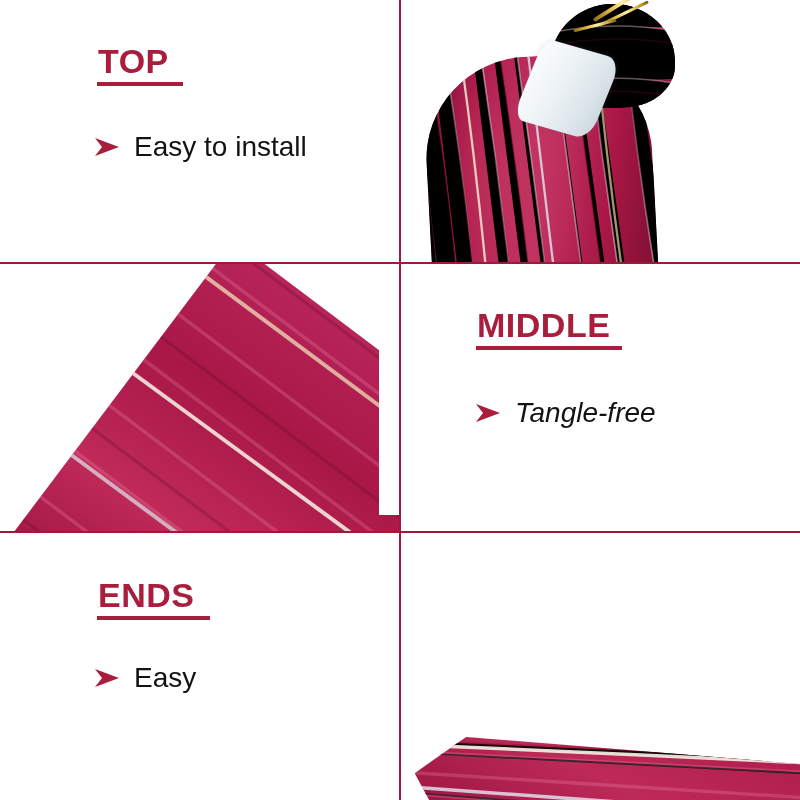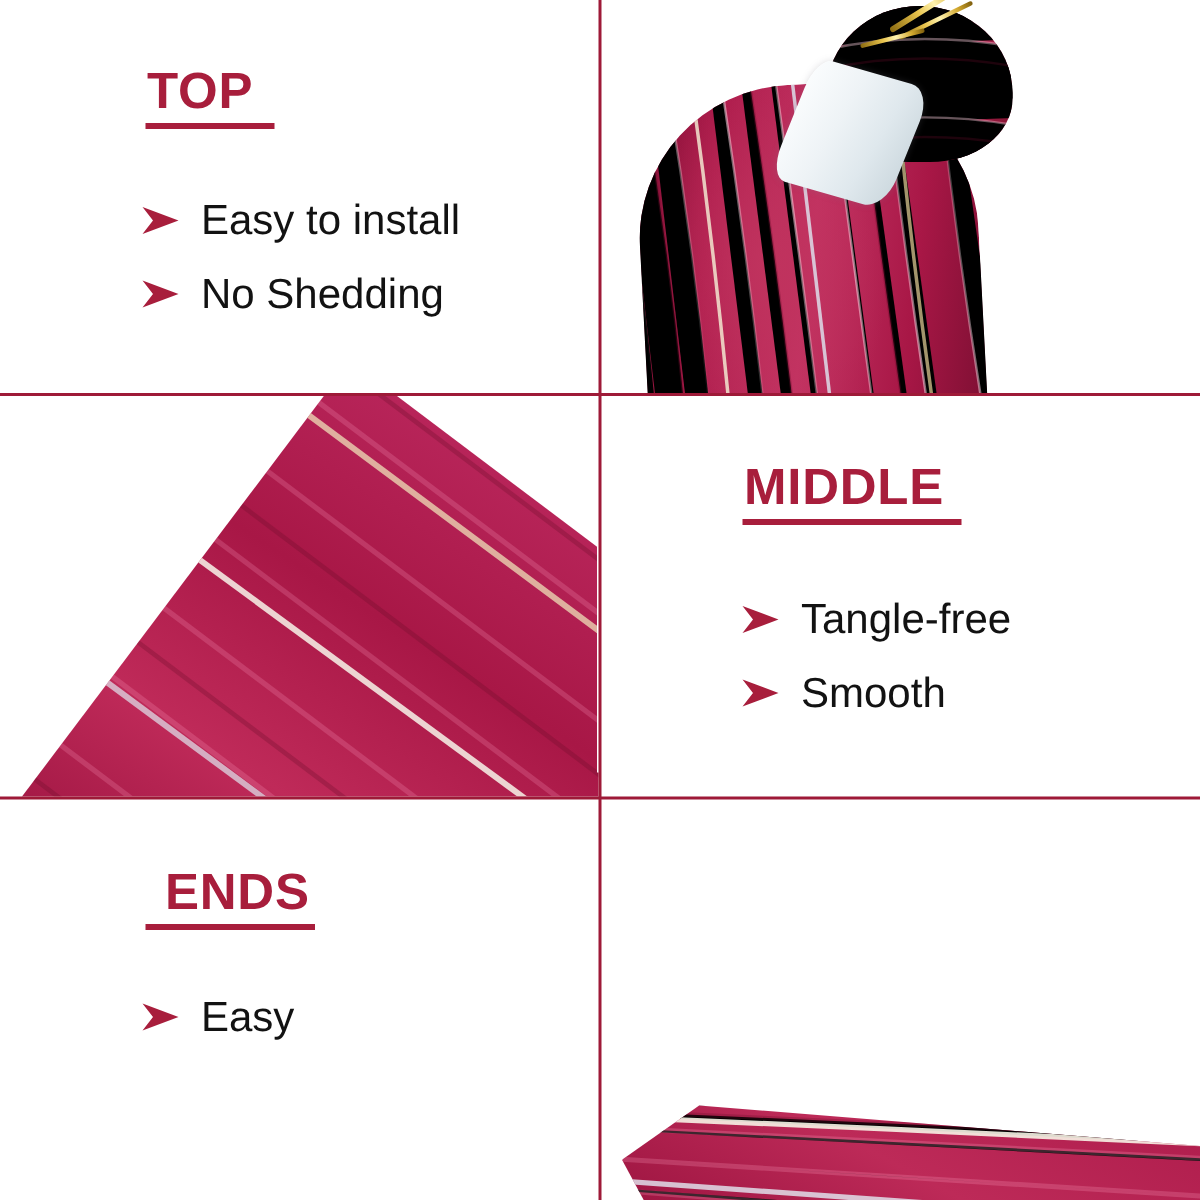--- a/index.html
+++ b/index.html
@@ -39,21 +39,21 @@
 
   
   .cell {
     position: absolute;
     overflow: hidden;
     background: #ffffff;
   }
   #cell-top-left     { left: 0;     top: 0;     width: 399px; height: 262px; }
   #cell-top-right    { left: 401px; top: 0;     width: 399px; height: 262px; }
   #cell-mid-left     { left: 0;     top: 264px; width: 399px; height: 267px; }
-  #cell-mid-right    { left: 398px; top: 264px; width: 399px; height: 251px; }
+  #cell-mid-right    { left: 379px; top: 264px; width: 399px; height: 251px; }
   #cell-bot-left     { left: 0;     top: 533px; width: 399px; height: 267px; }
   #cell-bot-right    { left: 401px; top: 533px; width: 399px; height: 267px; }
 
   
   .text-panel {
     position: absolute;
     left: 0; top: 0;
     width: 100%; height: 100%;
   }
   .section-heading {
@@ -95,21 +95,21 @@
     white-space: nowrap;
   }
 
   
   #heading-top      { left: 98px;  top: 44px; }
   #rule-top         { left: 97px;  top: 82px;  width: 86px; }
   #list-top         { left: 94px;  top: 132px; }
 
   #heading-middle   { left: 499px; top: 308px; }
   #rule-middle      { left: 498px; top: 346px; width: 146px; }
-  #list-middle      { left: 497px; top: 398px; }
+  #list-middle      { left: 497px; top: 398px; font-style: italic; }
 
   #heading-ends     { left: 98px;  top: 578px; }
   #rule-ends        { left: 97px;  top: 616px; width: 113px; }
   #list-ends        { left: 94px;  top: 663px; }
 
   
   .photo {
     position: absolute;
     left: 0; top: 0;
     width: 100%;
@@ -215,26 +215,20 @@
   <div class="cell" id="cell-top-left">
     <div class="text-panel">
       <div class="section-heading" id="heading-top">TOP</div>
       <div class="heading-rule" id="rule-top"></div>
       <ul class="feature-list" id="list-top">
         <li class="feature-item">
           <svg class="bullet-arrow" viewBox="0 0 26 22">
             <path d="M1 2 L25 11 L1 20 L8 11 Z" fill="#a81e3c"></path>
           </svg>
           <span class="feature-text">Easy to install</span>
-        </li>
-        <li class="feature-item">
-          <svg class="bullet-arrow" viewBox="0 0 26 22">
-            <path d="M1 2 L25 11 L1 20 L8 11 Z" fill="#a81e3c"></path>
-          </svg>
-          <span class="feature-text">No Shedding</span>
         </li>
       </ul>
     </div>
   </div>
 
   <div class="cell" id="cell-top-right">
     <div class="photo">
 
       <div class="hair-mass" id="tr-bundle-body">
         <svg class="fibre-tex" viewBox="0 0 300 400" preserveAspectRatio="none">
@@ -360,33 +354,27 @@
     <div class="text-panel">
       <div class="section-heading" id="heading-middle" style="top:44px; left:98px;">MIDDLE</div>
       <div class="heading-rule" id="rule-middle" style="top:82px; left:97px;"></div>
       <ul class="feature-list" id="list-middle" style="top:134px; left:96px;">
         <li class="feature-item">
           <svg class="bullet-arrow" viewBox="0 0 26 22">
             <path d="M1 2 L25 11 L1 20 L8 11 Z" fill="#a81e3c"></path>
           </svg>
           <span class="feature-text">Tangle-free</span>
         </li>
-        <li class="feature-item">
-          <svg class="bullet-arrow" viewBox="0 0 26 22">
-            <path d="M1 2 L25 11 L1 20 L8 11 Z" fill="#a81e3c"></path>
-          </svg>
-          <span class="feature-text">Smooth</span>
-        </li>
       </ul>
     </div>
   </div>
 
   <div class="cell" id="cell-bot-left">
     <div class="text-panel">
-      <div class="section-heading" id="heading-ends" style="top:45px; left:98px;margin-left:12px;">ENDS</div>
+      <div class="section-heading" id="heading-ends" style="top:45px; left:98px;">ENDS</div>
       <div class="heading-rule" id="rule-ends" style="top:83px; left:97px;"></div>
       <ul class="feature-list" id="list-ends" style="top:130px; left:94px;">
         <li class="feature-item">
           <svg class="bullet-arrow" viewBox="0 0 26 22">
             <path d="M1 2 L25 11 L1 20 L8 11 Z" fill="#a81e3c"></path>
           </svg>
           <span class="feature-text">Easy</span>
         </li>
       </ul>
     </div>

